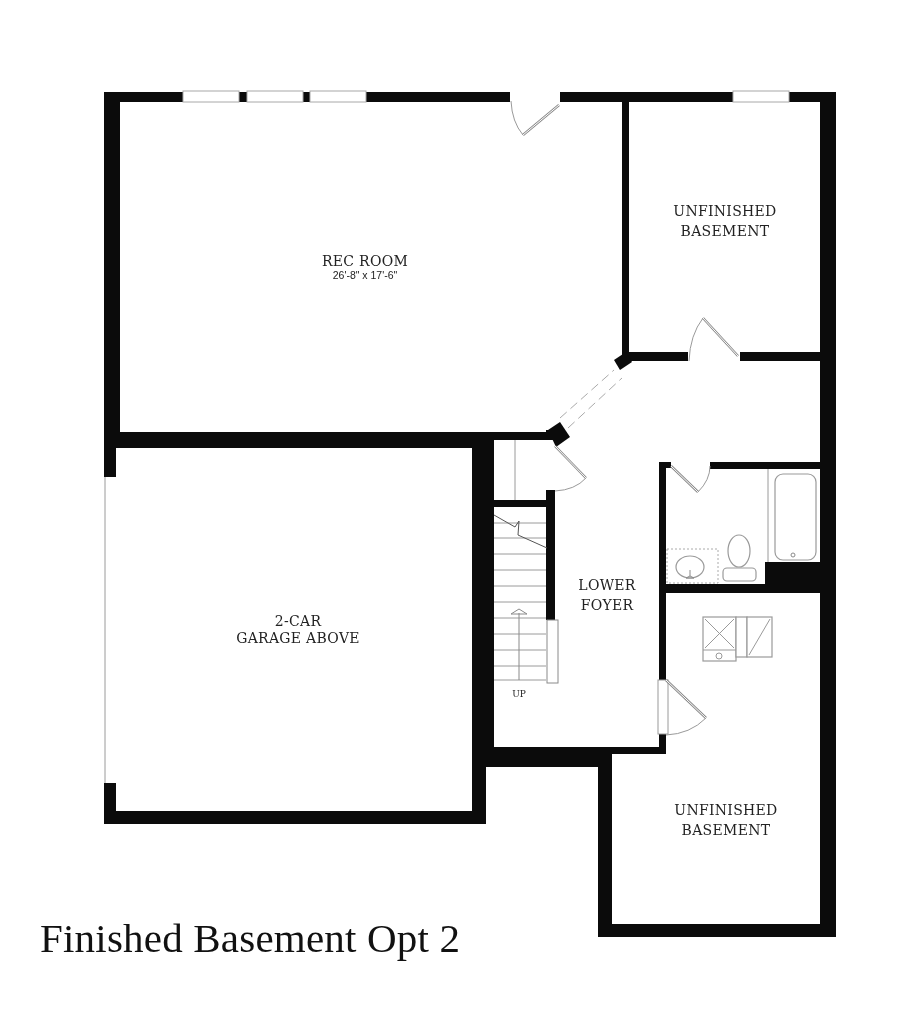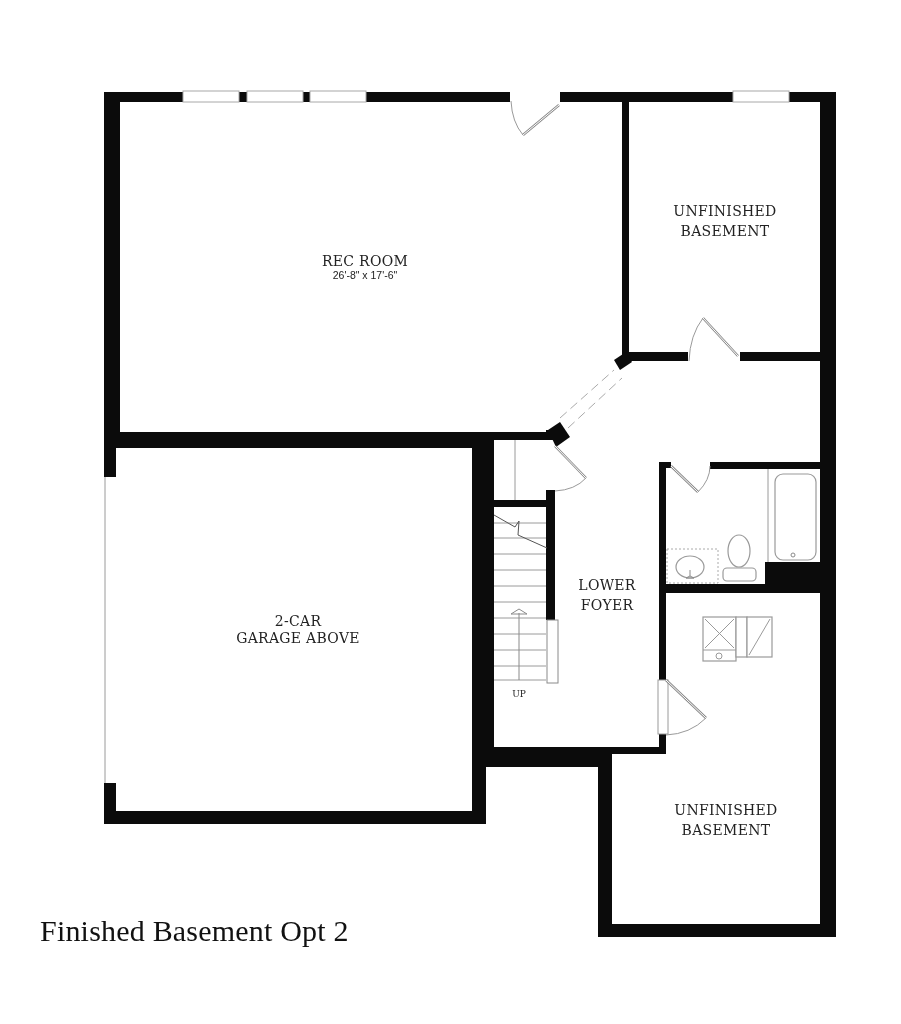--- a/index.html
+++ b/index.html
@@ -22,21 +22,21 @@
       font-family: "DejaVu Serif", "Liberation Serif", serif;
       font-size: 9px;
       fill: #222222;
       text-anchor: middle;
     }
     .plan-title {
       position: absolute;
       left: 40px;
       top: 914px;
       font-family: "Liberation Serif", "DejaVu Serif", serif;
-      font-size: 30px;
+      font-size: 41px;
       color: #111111;
       letter-spacing: 0.2px;
       white-space: nowrap;
     }
     .wall { fill: #0b0b0b; }
     .thin { fill: none; stroke: #9a9a9a; stroke-width: 1; }
     .fixture { fill: #ffffff; stroke: #9a9a9a; stroke-width: 1.2; }
     .door-arc { fill: none; stroke: #9a9a9a; stroke-width: 1; }
     .window { fill: #ffffff; stroke: #a8a8a8; stroke-width: 1; }
   </style>

